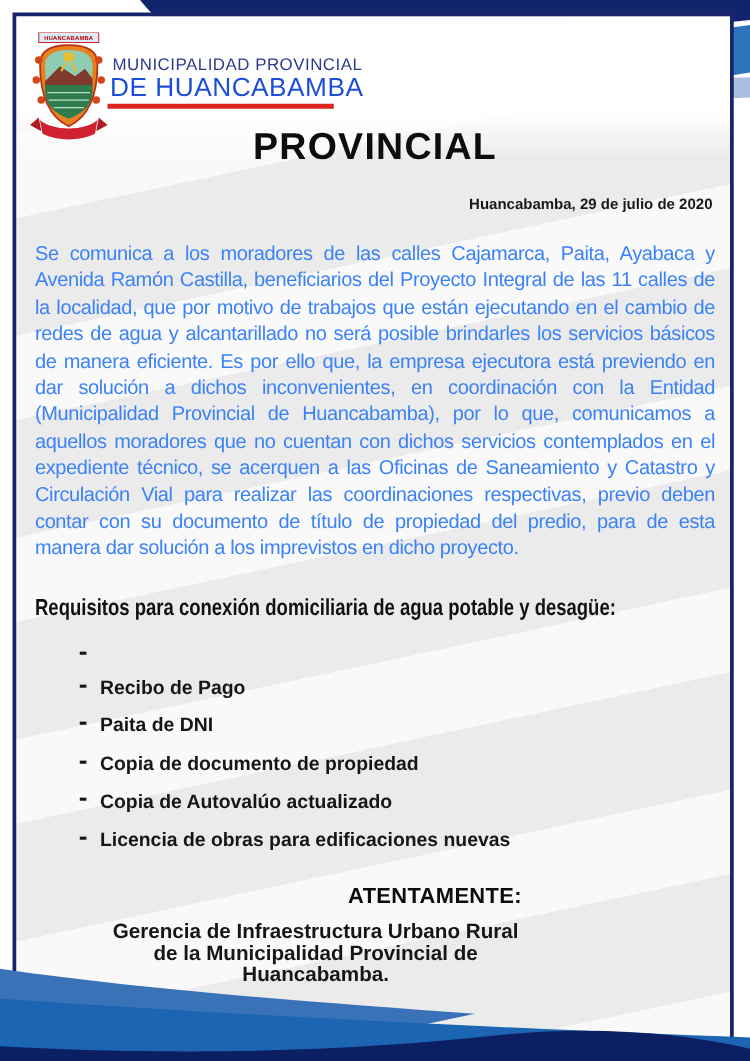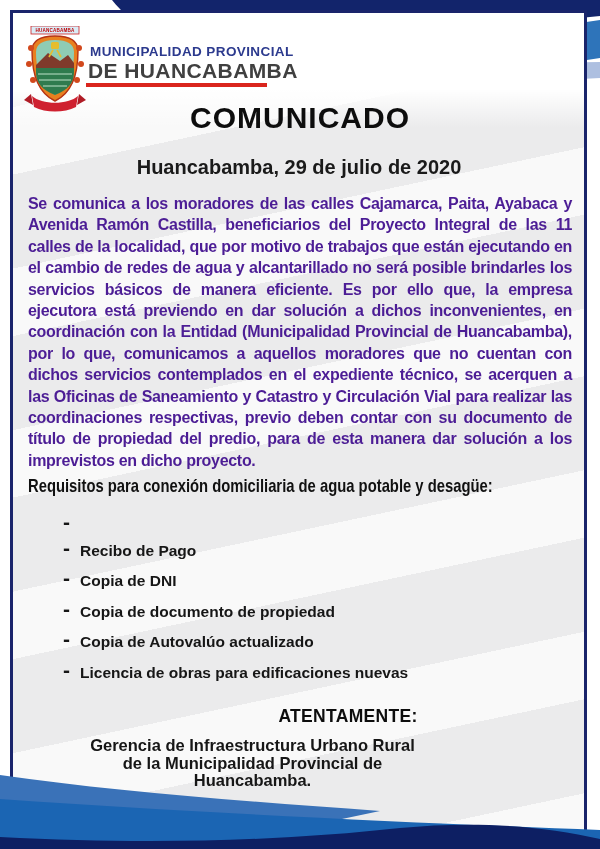--- a/index.html
+++ b/index.html
@@ -16,34 +16,34 @@
       linear-gradient(180deg,#ffffff 0px,#ffffff 76px,rgba(255,255,255,0) 115px),
       repeating-linear-gradient(168deg,#ebebec 0px,#ebebec 92px,#f9f9f9 92px,#f9f9f9 158px);
   }
   .deco{position:absolute;left:0;top:0;}
   .deco-top{z-index:1;}
   .deco-bottom{bottom:0;top:auto;z-index:3;}
   .content{position:absolute;inset:0;z-index:4;color:#1a1a1a;}
 
   .shield{position:absolute;left:22px;top:26px;width:66px;height:86px;}
 
-  .org-line1{position:absolute;left:90px;top:44px;font-size:13.5px;font-weight:bold;
+  .org-line1{position:absolute;left:90px;top:44px;font-size:13.5px;font-weight:normal;
     color:#2c3a8e;letter-spacing:.4px;}
-  .org-line2{position:absolute;left:88px;top:59px;font-size:21px;font-weight:bold;
-    color:#404040;letter-spacing:.4px;}
+  .org-line2{position:absolute;left:88px;top:59px;font-size:21px;font-weight:normal;
+    color:#1d4ed8;letter-spacing:.4px;}
   .org-underline{position:absolute;left:86px;top:83px;width:181px;height:4px;background:#da251d;}
 
   .doc-title{position:absolute;left:0;width:600px;top:101px;text-align:center;
     font-size:30px;font-weight:900;color:#0d0d0d;letter-spacing:1px;}
-  .doc-date{position:absolute;left:28px;top:156px;width:542px;text-align:center;
-    font-size:20px;font-weight:bold;}
+  .doc-date{position:absolute;left:28px;top:156px;width:542px;text-align:right;
+    font-size:12px;font-weight:bold;}
 
   .body-par{position:absolute;left:28px;top:193px;width:544px;
-    font-size:16px;font-weight:bold;line-height:21.4px;text-align:justify;
-    letter-spacing:-.3px;color:#4c1d95;}
+    font-size:16px;font-weight:normal;line-height:21.4px;text-align:justify;
+    letter-spacing:-.3px;color:#3b82f6;}
 
   .req-heading{position:absolute;left:28px;top:475px;width:560px;}
   .req-heading span{display:inline-block;transform:scaleX(.8);transform-origin:0 50%;
     font-size:18.5px;font-weight:bold;white-space:nowrap;color:#111;}
 
   .req-list{position:absolute;left:63px;top:514px;width:480px;list-style:none;margin:0;padding:0;}
   .req-list li{display:flex;align-items:flex-start;margin-bottom:9.5px;
     font-size:15.5px;font-weight:bold;line-height:21px;color:#161616;}
   .req-list .dash{font-size:21px;line-height:16px;margin-right:10px;font-weight:bold;}
 
@@ -102,40 +102,40 @@
         <path fill="#b01c26" d="M9,68 L2,74 L11,79 Z"></path>
         <path fill="#b01c26" d="M57,68 L64,74 L55,79 Z"></path>
         <path fill="#cf2130" d="M10,70 C20,79 46,79 56,70 L54,81 C42,87 24,87 12,81 Z"></path>
       </g>
     </svg>
 
     <div class="org-line1">MUNICIPALIDAD PROVINCIAL</div>
     <div class="org-line2">DE HUANCABAMBA</div>
     <div class="org-underline"></div>
 
-    <div class="doc-title">COMUNICADO</div>
+    <div class="doc-title">PROVINCIAL</div>
     <div class="doc-date">Huancabamba, 29 de julio de 2020</div>
 
     <div class="body-par">Se comunica a los moradores de las calles Cajamarca, Paita, Ayabaca y Avenida Ramón Castilla, beneficiarios del Proyecto Integral de las 11 calles de la localidad, que por motivo de trabajos que están ejecutando en el cambio de redes de agua y alcantarillado no será posible brindarles los servicios básicos de manera eficiente. Es por ello que, la empresa ejecutora está previendo en dar solución a dichos inconvenientes, en coordinación con la Entidad (Municipalidad Provincial de Huancabamba), por lo que, comunicamos a aquellos moradores que no cuentan con dichos servicios contemplados en el expediente técnico, se acerquen a las Oficinas de Saneamiento y Catastro y Circulación Vial para realizar las coordinaciones respectivas, previo deben contar con su documento de título de propiedad del predio, para de esta manera dar solución a los imprevistos en dicho proyecto.</div>
 
     <div class="req-heading">
       <span>Requisitos para conexión domiciliaria de agua potable y desagüe:</span>
     </div>
 
     <ul class="req-list">
       <li>
         <span class="dash">-</span>
       </li>
       <li>
         <span class="dash">-</span>
         <span>Recibo de Pago</span>
       </li>
       <li>
         <span class="dash">-</span>
-        <span>Copia de DNI</span>
+        <span>Paita de DNI</span>
       </li>
       <li>
         <span class="dash">-</span>
         <span>Copia de documento de propiedad</span>
       </li>
       <li>
         <span class="dash">-</span>
         <span>Copia de Autovalúo actualizado</span>
       </li>
       <li>

